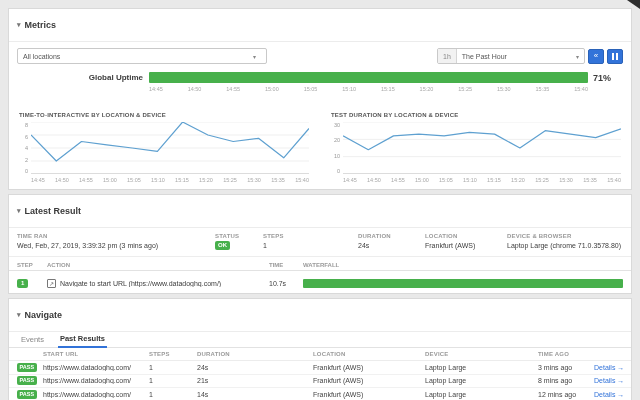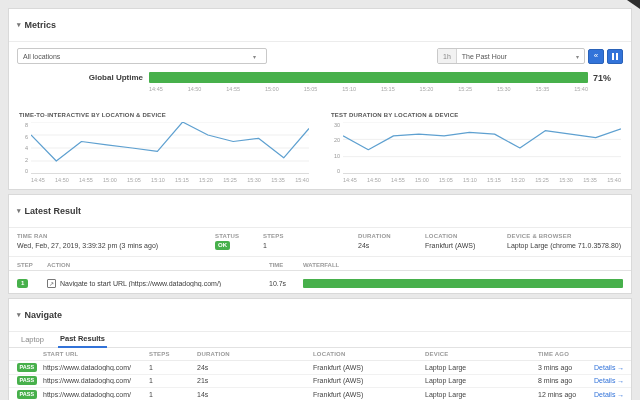--- a/index.html
+++ b/index.html
@@ -253,21 +253,21 @@
     </div>
   </section>
 
   <section class="panel panel-activity">
     <div class="panel-header">
       <span class="caret">▾</span>
       <span>Navigate</span>
     </div>
 
     <div class="tabs-row">
-      <span class="tab">Laptop</span>
+      <span class="tab">Events</span>
       <span class="tab active">Past Results</span>
     </div>
 
     <div class="act-grid act-head">
       <span></span>
       <span>START URL</span>
       <span>STEPS</span>
       <span>DURATION</span>
       <span>LOCATION</span>
       <span>DEVICE</span>

